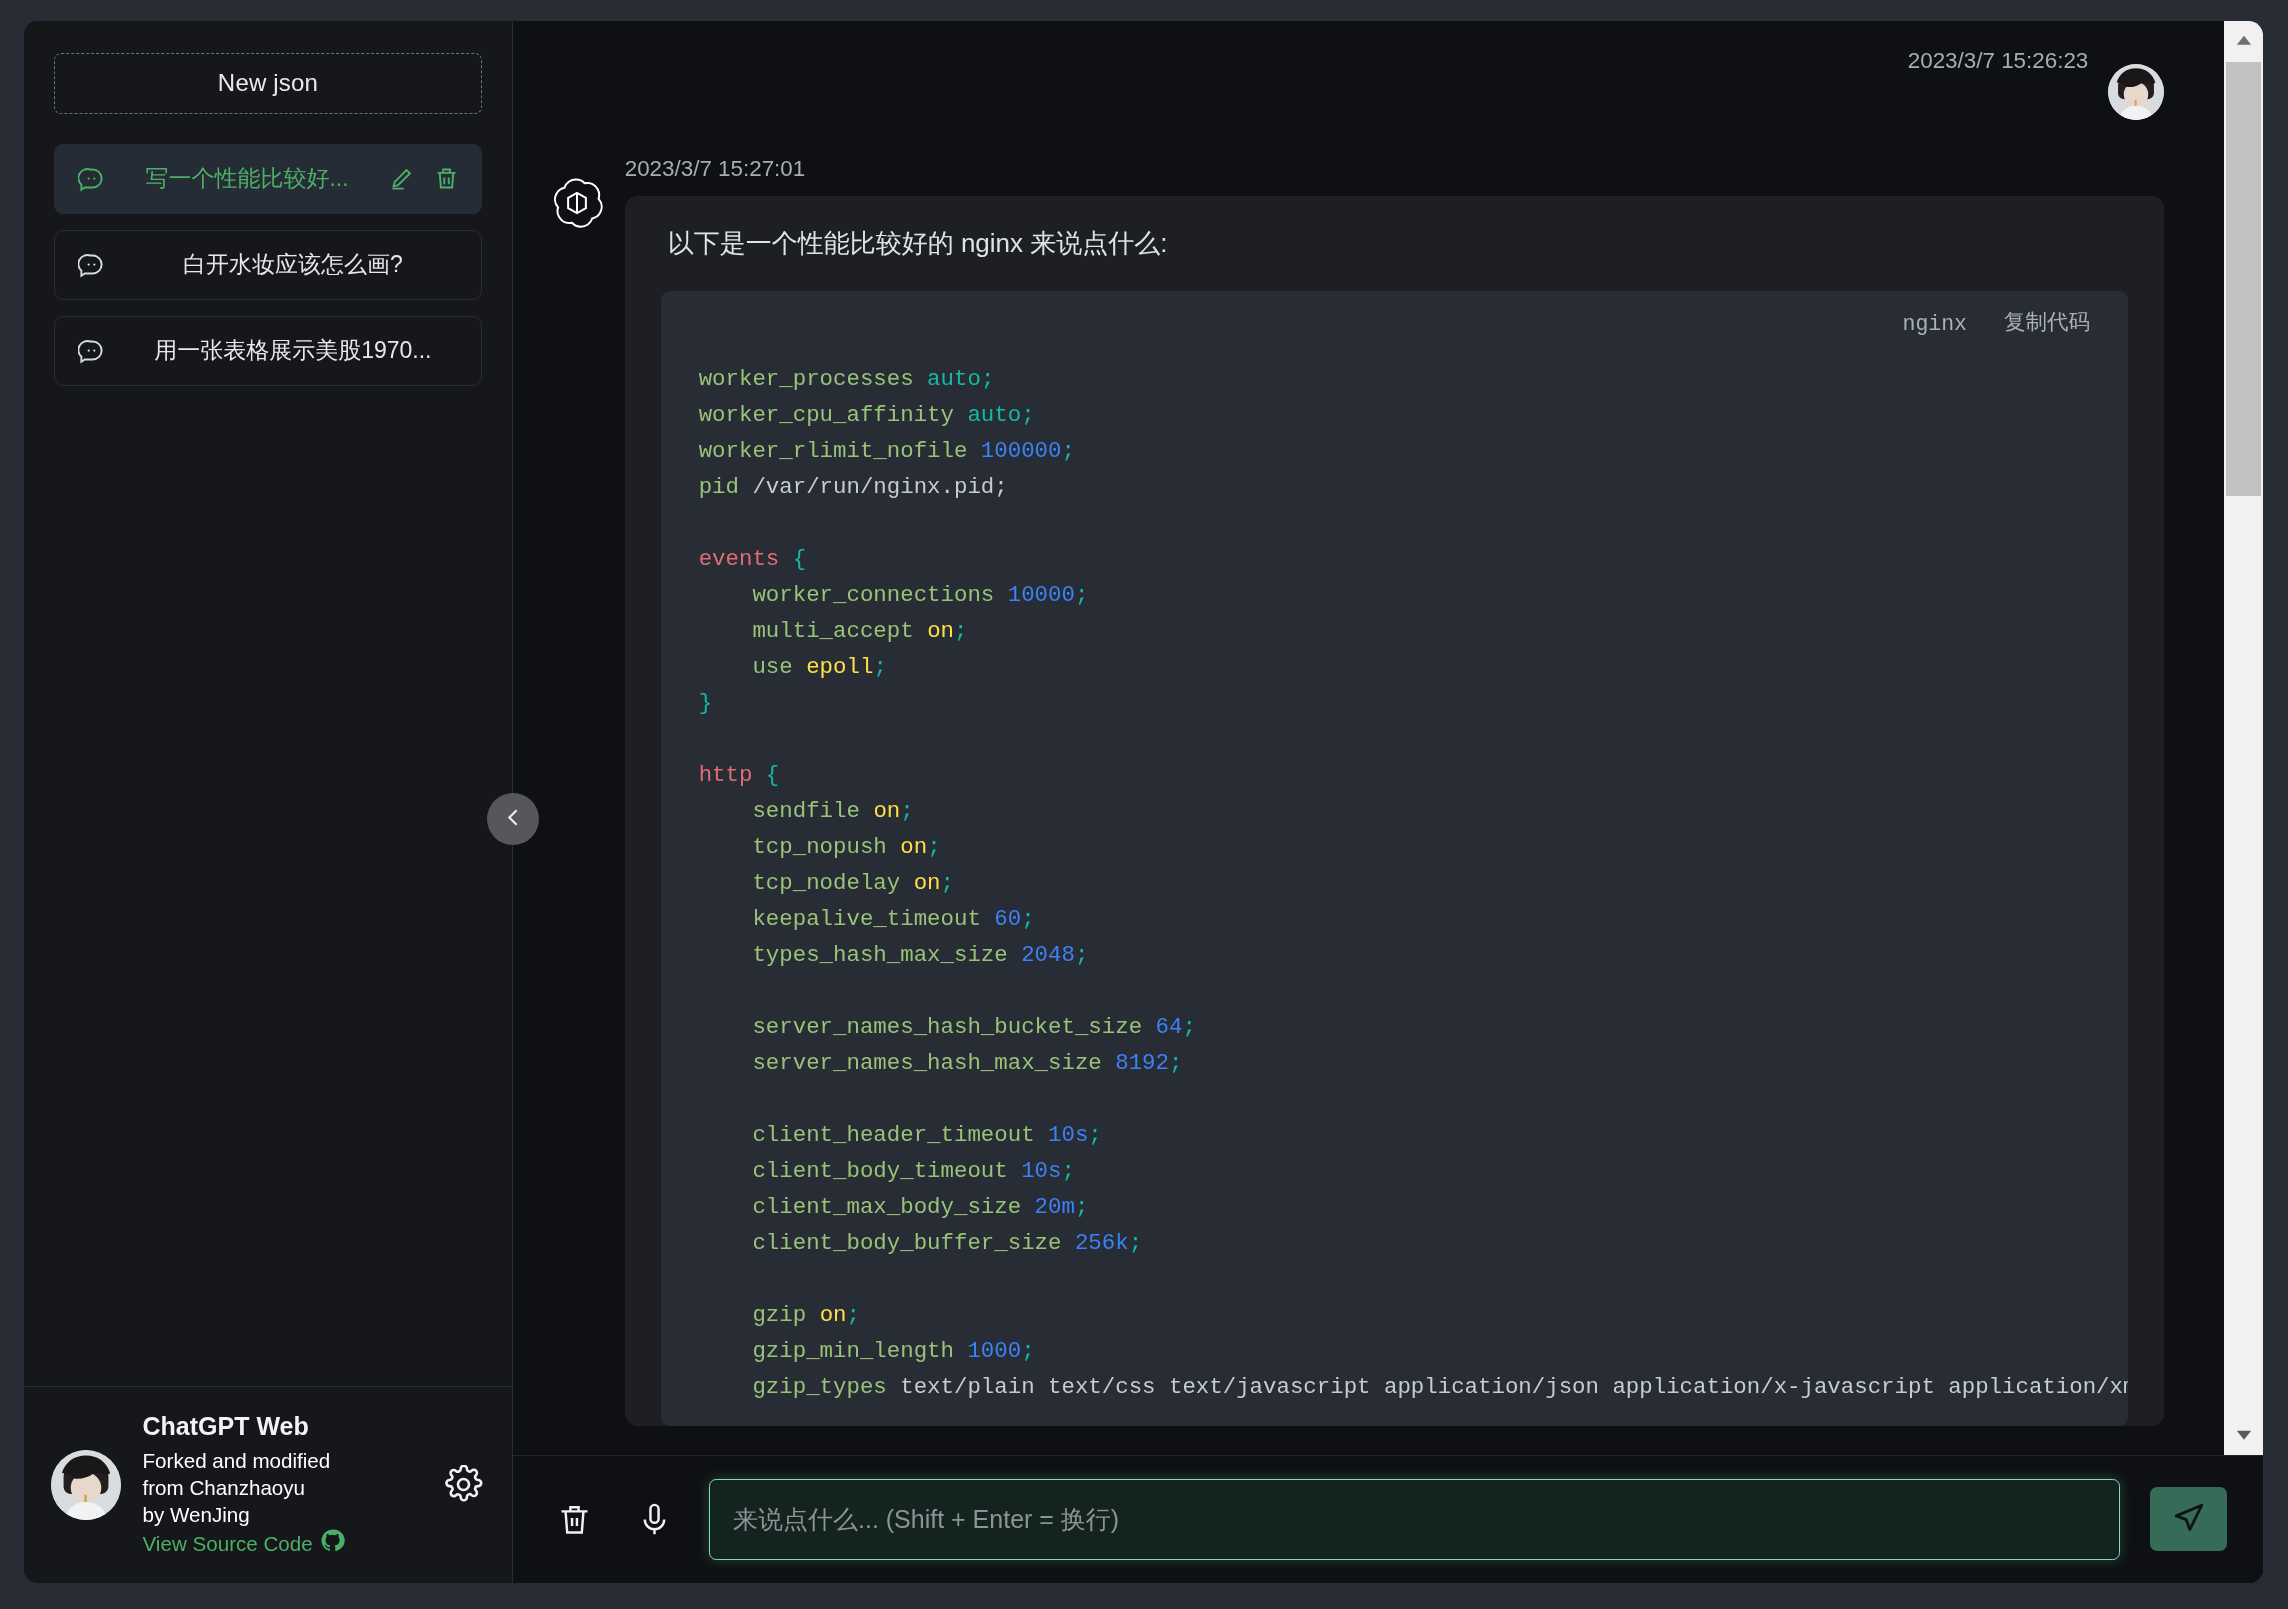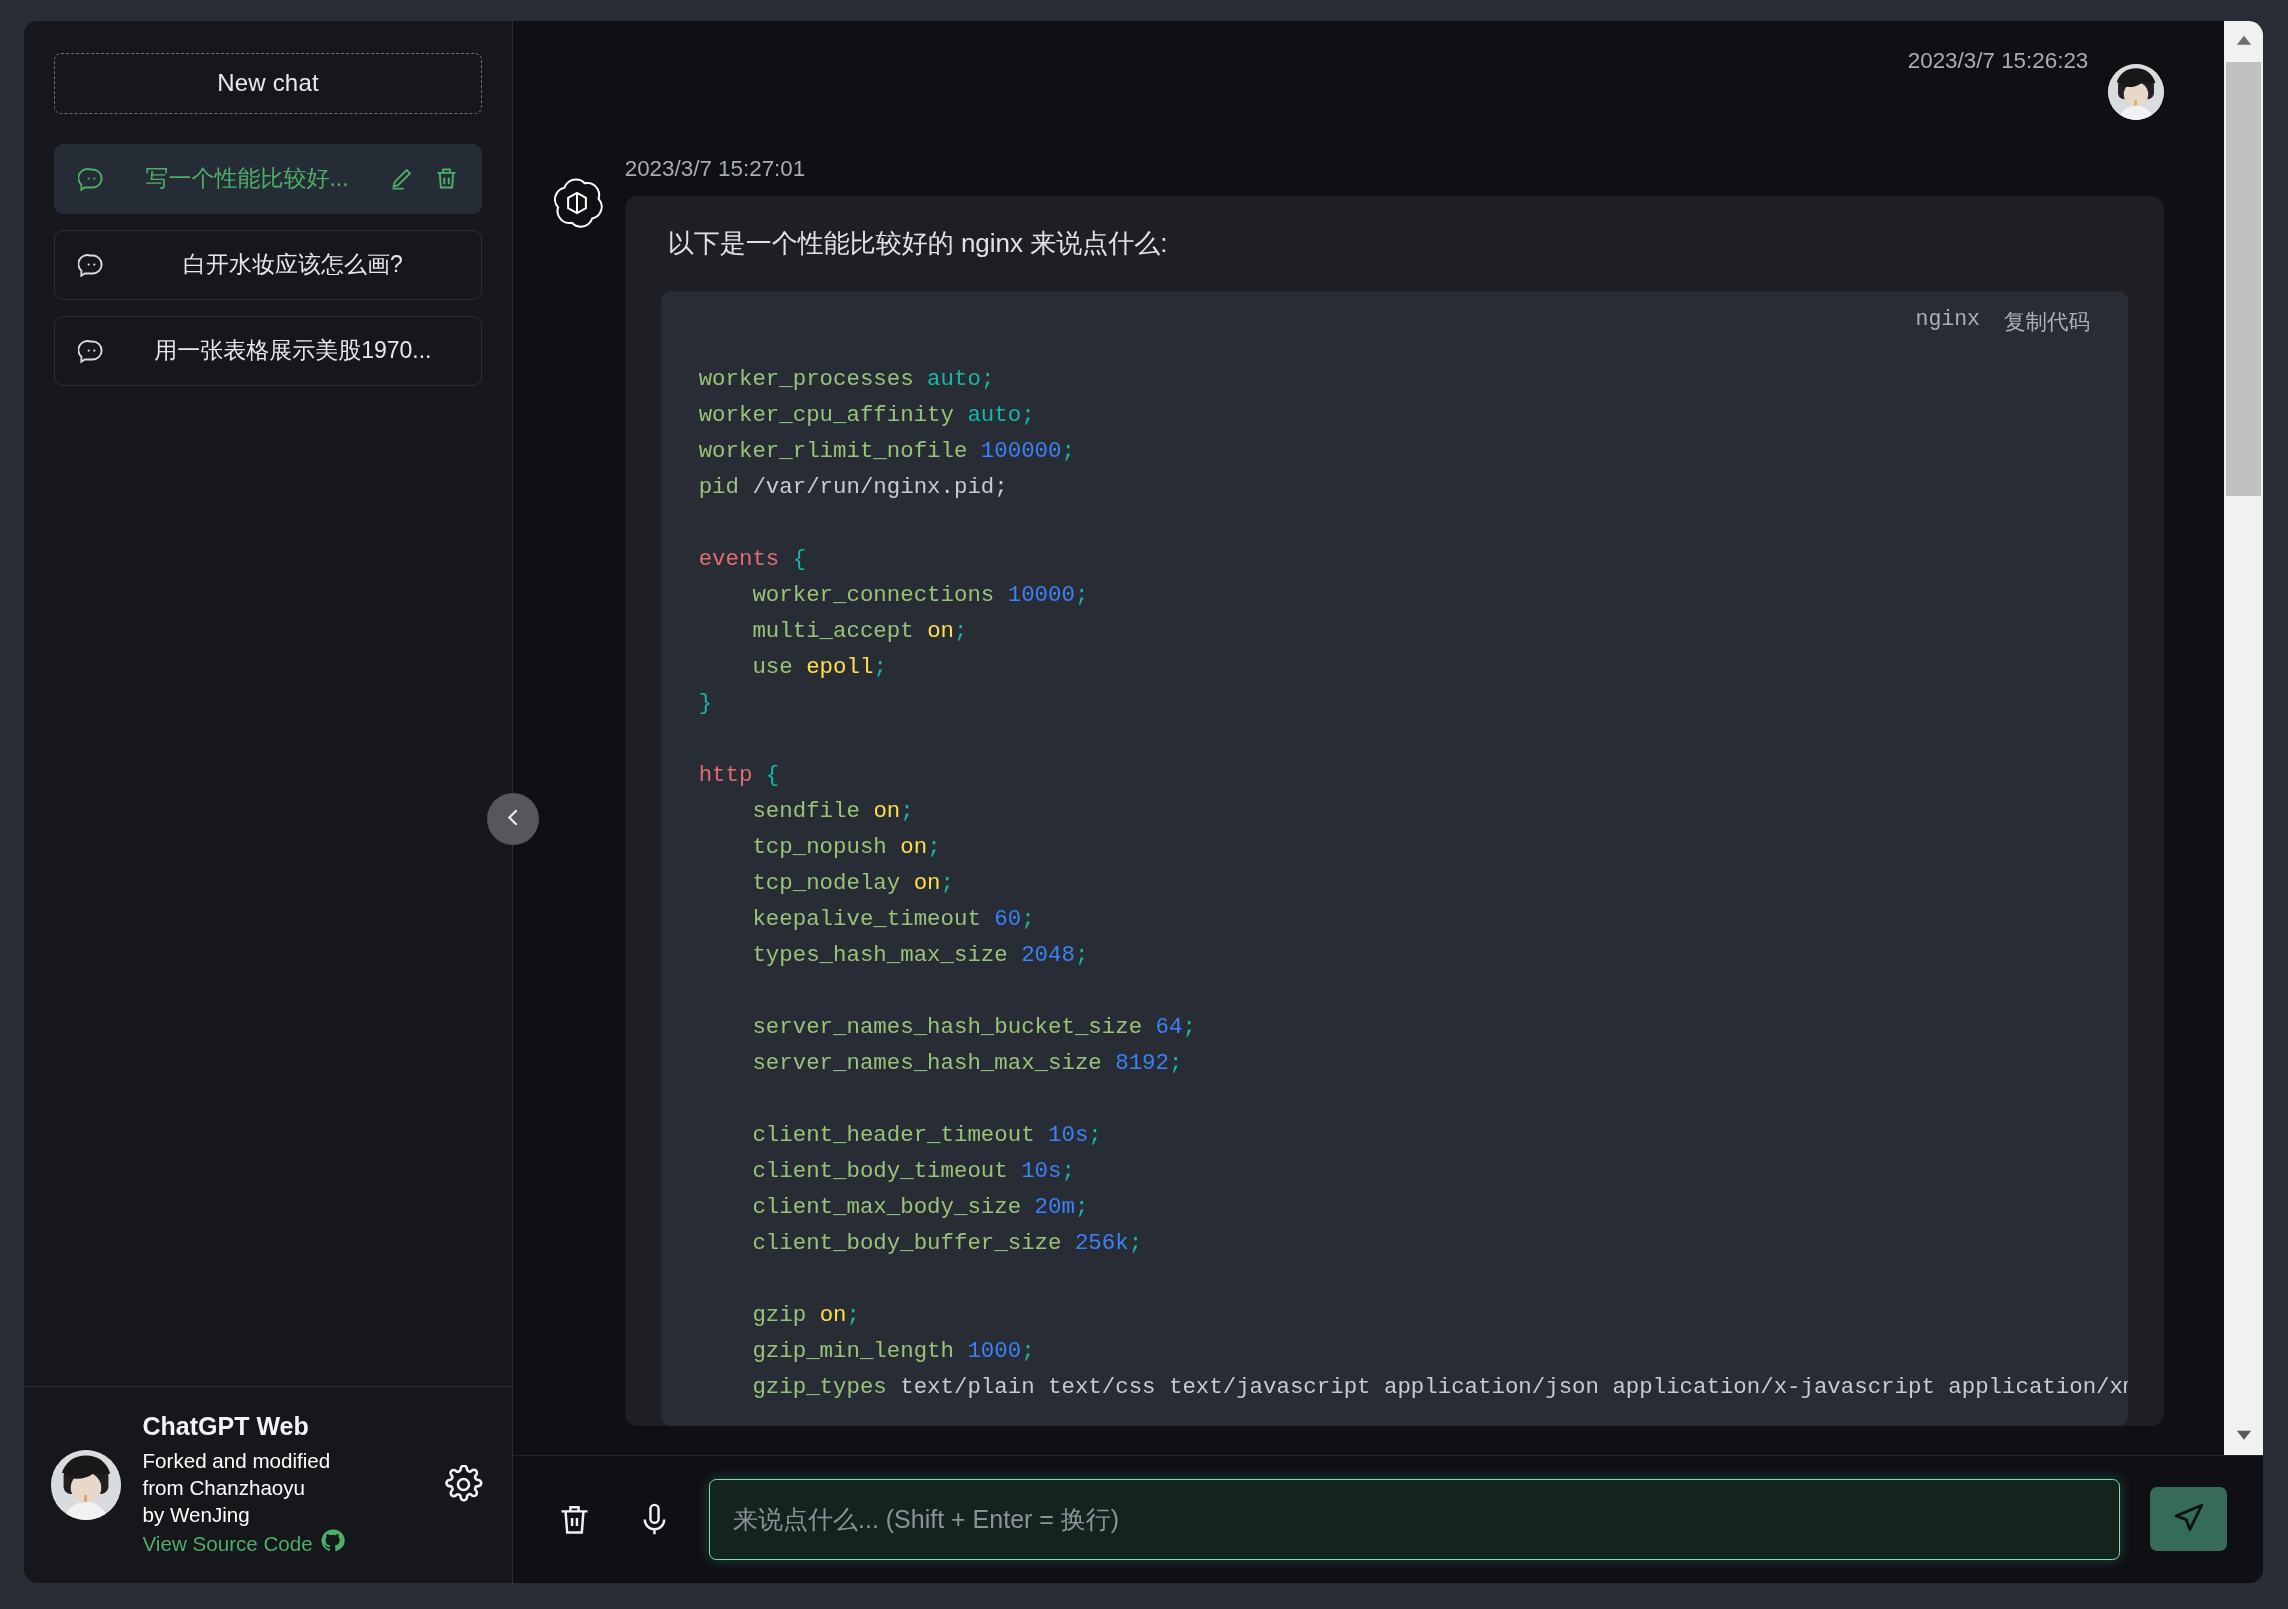--- a/index.html
+++ b/index.html
@@ -160,21 +160,21 @@
     background: #1d1f24;
     border-radius: 12.5px;
     padding: 30px 0 0 0;
     margin-top: 12.5px;
     overflow: hidden;
   }
   .bot-para { font-size: 26px; color: #dfe2e6; padding: 0 43px 30px 43px; }
 
   .codeblock { background: #282c34; border-radius: 9px; margin: 0 36px 0 36px; overflow: hidden; }
   .code-head {
-    display: flex; justify-content: flex-end; align-items: flex-start; gap: 24px;
+    display: flex; justify-content: flex-end; align-items: flex-end; gap: 37px;
     padding: 16px 38px 9px 38px;
     font-size: 21.5px; color: #aab0b8;
   }
   .code-lang { font-family: "Liberation Mono", monospace; }
   .code-copy { cursor: pointer; }
   .code-body {
     font-family: "Liberation Mono", monospace;
     font-size: 22.4px;
     line-height: 36px;
     padding: 16px 38px 21.5px 38px;
@@ -244,21 +244,21 @@
 </style>
 </head>
 <body>
 
 <div class="app-shell">
 
   <aside class="sidebar">
     <div class="sidebar-top">
 
       <div class="new-chat-btn">
-        <span>New chat</span>
+        <span>New json</span>
       </div>
 
       <div class="convo-list">
 
         <div class="convo active">
           <span class="c-icon">
             <svg width="27" height="27" viewBox="0 0 24 24" fill="none" stroke="#4caf67" stroke-width="1.7">
               <path d="M21 12a8 8 0 0 1-8 8H6l-3 2v-4.5A8 8 0 0 1 11 4h2a8 8 0 0 1 8 8z"></path>
               <circle cx="9.5" cy="12" r="1" fill="#4caf67" stroke="none"></circle>
               <circle cx="14.5" cy="12" r="1" fill="#4caf67" stroke="none"></circle>

